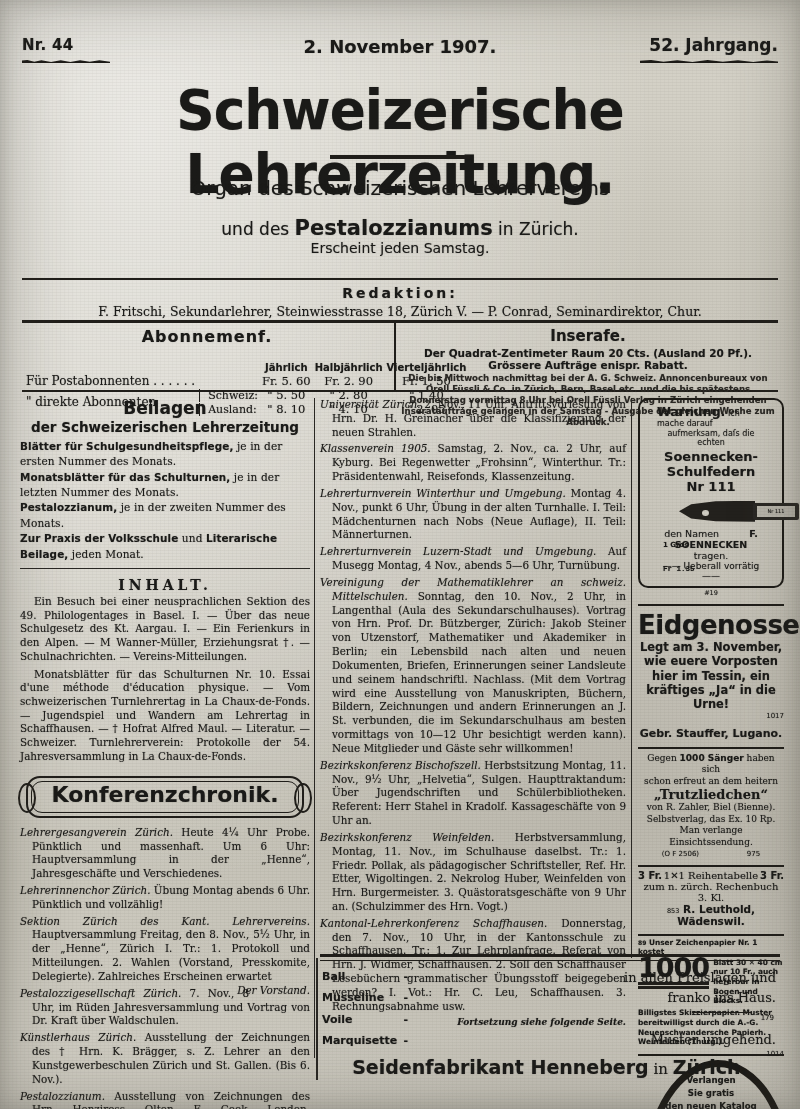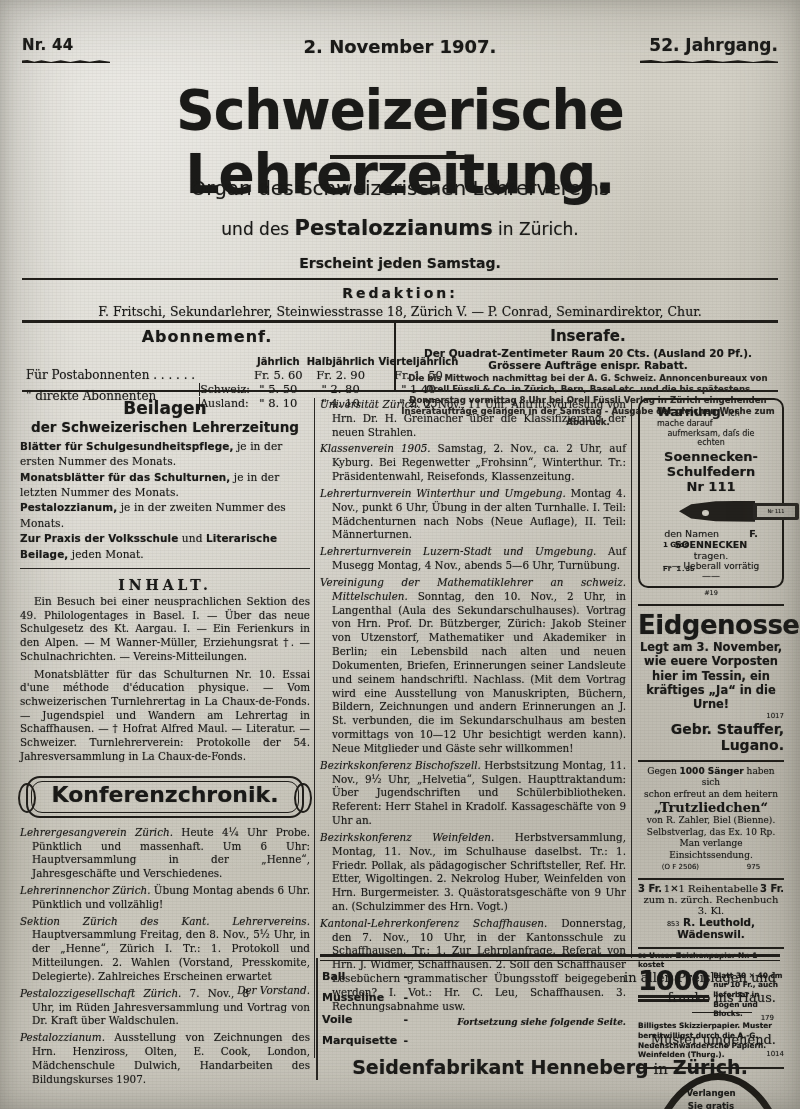--- a/index.html
+++ b/index.html
@@ -33,38 +33,38 @@
      clip-path:polygon(0 25%,8% 0,17% 62%,27% 8%,38% 66%,49% 4%,60% 60%,71% 10%,82% 64%,92% 14%,100% 50%,100% 100%,0 100%);}
 
   .masthead{position:absolute;left:0;right:0;top:78px;text-align:center;
     font-family:"DejaVu Sans",sans-serif;font-weight:bold;font-size:55px;letter-spacing:-1px;
     transform:scaleX(.97);}
   .mast-rule{position:absolute;left:330px;top:155px;width:140px;height:4px;background:#1f1d19;}
 
   .sub1{position:absolute;left:0;right:0;top:176px;text-align:center;font-family:"DejaVu Sans",sans-serif;font-size:20px;}
   .sub2{position:absolute;left:0;right:0;top:216px;text-align:center;font-family:"DejaVu Sans",sans-serif;font-size:17px;}
   .sub2 b{font-size:21px;font-weight:bold;}
-  .sub3{position:absolute;left:0;right:0;top:255px;text-align:center;font-family:"DejaVu Sans",sans-serif;font-weight:bold;font-size:14px;}
+  .sub3{position:absolute;left:0;right:0;top:240px;text-align:center;font-family:"DejaVu Sans",sans-serif;font-weight:normal;font-size:14px;}
 
   .hr{position:absolute;background:#201e1a;}
 
   .redak{position:absolute;left:0;right:0;top:285px;text-align:center;}
   .redak .t{font-family:"DejaVu Sans",sans-serif;font-weight:bold;font-size:14px;letter-spacing:3px;}
   .redak .n{font-family:"DejaVu Serif",serif;font-size:12.5px;margin-top:3px;}
 
   
   .abo{position:absolute;left:24px;top:327px;width:366px;}
   .abo .hd{text-align:center;font-family:"DejaVu Sans",sans-serif;font-weight:bold;font-size:16px;letter-spacing:1px;}
-  .abo table{border-collapse:collapse;width:100%;font-family:"DejaVu Serif",serif;font-size:11.5px;margin-top:10px;}
+  .abo table{border-collapse:collapse;width:100%;font-family:"DejaVu Serif",serif;font-size:11.5px;margin-top:16px;}
   .abo th{font-family:"DejaVu Sans",sans-serif;font-weight:bold;font-size:10px;padding:0 2px 1px;text-align:center;}
   .abo td{padding:0 2px;white-space:nowrap;}
   .abo .lab{font-size:12px;}
   .abo .num{text-align:center;}
   .abo .cc{font-size:11px;}
-  .brace{display:inline-block;border-left:1px solid #201e1a;padding-left:0;}
+  .brace{display:inline-block;border-left:1px solid #201e1a;padding-left:8px;}
 
   .ins{position:absolute;left:398px;top:327px;width:380px;text-align:center;}
   .ins .hd{font-family:"DejaVu Sans",sans-serif;font-weight:bold;font-size:15px;}
   .ins .l1{font-family:"DejaVu Sans",sans-serif;font-weight:bold;font-size:10.5px;margin-top:2px;}
   .ins .l2{font-family:"DejaVu Sans",sans-serif;font-size:8.6px;line-height:1.28;margin-top:2px;font-weight:bold;color:#2a2824;}
 
   
   .colL{position:absolute;left:20px;top:398px;width:290px;}
   .colM{position:absolute;left:320px;top:398px;width:306px;}
   .colR{position:absolute;left:638px;top:398px;width:146px;}
@@ -105,21 +105,21 @@
   .holder span{position:absolute;inset:3px 4px;background:#b9b6ac;font-family:"DejaVu Sans",sans-serif;font-size:5px;text-align:center;line-height:11px;}
   .adwarn .gros{position:absolute;left:6px;top:44px;font-family:"DejaVu Sans",sans-serif;font-weight:bold;font-size:7px;}
   .adwarn .fr{position:absolute;left:6px;top:68px;font-family:Liberation Mono, monospace;font-weight:bold;font-size:7.5px;}
   .adwarn .r3{font-family:"DejaVu Sans",sans-serif;font-size:9.5px;text-align:center;margin-top:1px;}
   .adwarn .r3 b{font-weight:bold;margin-left:27px;}
   .adwarn .r4{font-family:"DejaVu Sans",sans-serif;font-size:9px;text-align:center;}
   .adnum{text-align:center;font-family:"DejaVu Sans",sans-serif;font-size:6.5px;margin-top:1px;}
 
   .adeid .t{font-family:"DejaVu Sans",sans-serif;font-weight:bold;font-size:26px;text-align:center;letter-spacing:-.5px;}
   .adeid .b{font-family:"DejaVu Sans",sans-serif;font-weight:bold;font-size:11.5px;line-height:1.25;text-align:center;}
-  .adeid .n{font-family:"DejaVu Sans",sans-serif;font-weight:bold;font-size:14px;text-align:right;margin-top:1px;}
+  .adeid .n{font-family:"DejaVu Sans",sans-serif;font-weight:bold;font-size:11px;text-align:center;margin-top:7px;}
 
   .adtru .l{font-family:"DejaVu Serif",serif;font-size:9px;text-align:center;line-height:1.3;}
   .adtru .l b{font-family:"DejaVu Sans",sans-serif;font-weight:bold;}
   .adtru .big{font-family:"DejaVu Serif",serif;font-weight:bold;font-size:13px;text-align:center;line-height:1.1;}
   .adtru .n{display:flex;justify-content:space-around;font-family:"DejaVu Sans",sans-serif;font-size:7px;margin-top:1px;}
 
   .adreih .r{font-family:"DejaVu Sans",sans-serif;font-weight:bold;font-size:10px;display:flex;justify-content:space-between;}
   .adreih .r span.m{font-weight:normal;font-family:"DejaVu Serif",serif;font-size:10px;}
   .adreih .c{font-family:"DejaVu Serif",serif;font-size:10px;text-align:center;}
   .adreih .c2{font-family:"DejaVu Sans",sans-serif;font-weight:bold;font-size:10.5px;text-align:center;}
@@ -256,20 +256,21 @@
       <div class="orn l"></div>
       <div class="orn r"></div>
       <div class="t">Konferenzchronik.</div>
     </div>
 
     <div>
       <p class="entry"><i>Lehrergesangverein Zürich.</i><span> Heute 4¼ Uhr Probe. Pünktlich und massenhaft. Um 6 Uhr: Hauptversammlung in der „Henne“, Jahresgeschäfte und Verschiedenes.</span></p>
       <p class="entry"><i>Lehrerinnenchor Zürich.</i><span> Übung Montag abends 6 Uhr. Pünktlich und vollzählig!</span></p>
       <p class="entry"><i>Sektion Zürich des Kant. Lehrervereins.</i><span> Hauptversammlung Freitag, den 8. Nov., 5½ Uhr, in der „Henne“, Zürich I. Tr.: 1. Protokoll und Mitteilungen. 2. Wahlen (Vorstand, Presskomite, Delegierte). Zahlreiches Erscheinen erwartet</span> <i class="rt">Der Vorstand.</i></p>
       <p class="entry"><i>Pestalozzigesellschaft Zürich.</i><span> 7. Nov., 8 Uhr, im Rüden Jahresversammlung und Vortrag von Dr. Kraft über Waldschulen.</span></p>
+      <p class="entry"><i>Künstlerhaus Zürich.</i><span> Ausstellung der Zeichnungen des † Hrn. K. Brägger, s. Z. Lehrer an den Kunstgewerbeschulen Zürich und St. Gallen. (Bis 6. Nov.).</span></p>
       <p class="entry"><i>Pestalozzianum.</i><span> Ausstellung von Zeichnungen des Hrn. Henziross, Olten, E. Cook, London, Mädchenschule Dulwich, Handarbeiten des Bildungskurses 1907.</span></p>
 
     </div>
   </div>
 
   <div class="colM">
     <p class="entry"><i>Universität Zürich.</i><span> 2. Nov., 11 Uhr, Antrittsvorlesung von Hrn. Dr. H. Greinacher über die Klassifizierung der neuen Strahlen.</span></p>
     <p class="entry"><i>Klassenverein 1905.</i><span> Samstag, 2. Nov., ca. 2 Uhr, auf Kyburg. Bei Regenwetter „Frohsinn“, Winterthur. Tr.: Präsidentenwahl, Reisefonds, Klassenzeitung.</span></p>
     <p class="entry"><i>Lehrerturnverein Winterthur und Umgebung.</i><span> Montag 4. Nov., punkt 6 Uhr, Übung in der alten Turnhalle. I. Teil: Mädchenturnen nach Nobs (Neue Auflage), II. Teil: Männerturnen.</span></p>
     <p class="entry"><i>Lehrerturnverein Luzern-Stadt und Umgebung.</i><span> Auf Musegg Montag, 4 Nov., abends 5—6 Uhr, Turnübung.</span></p>

